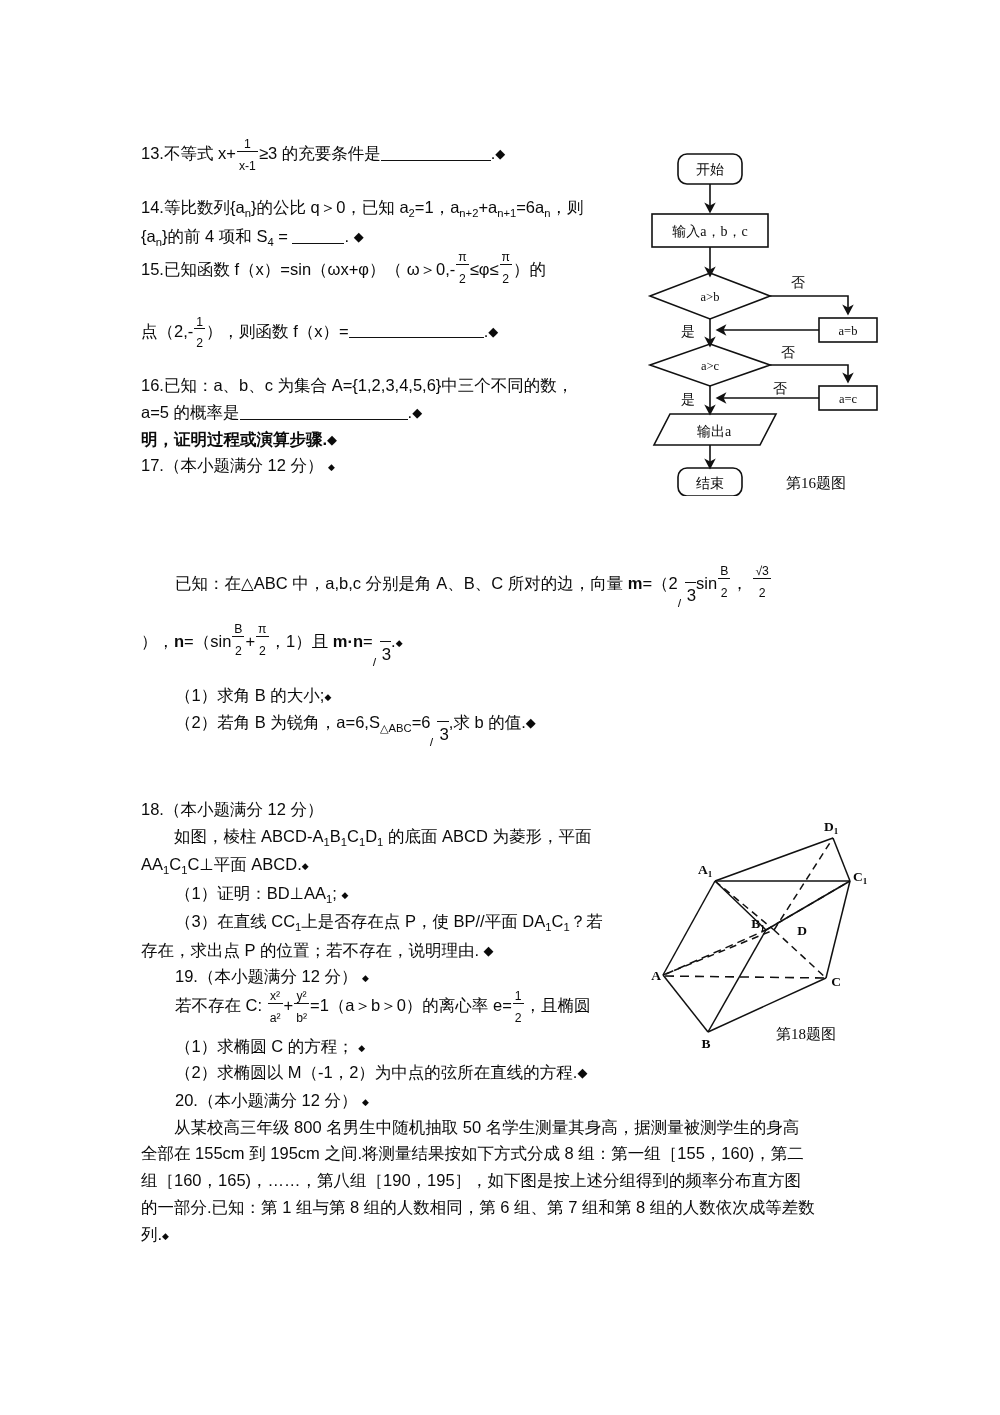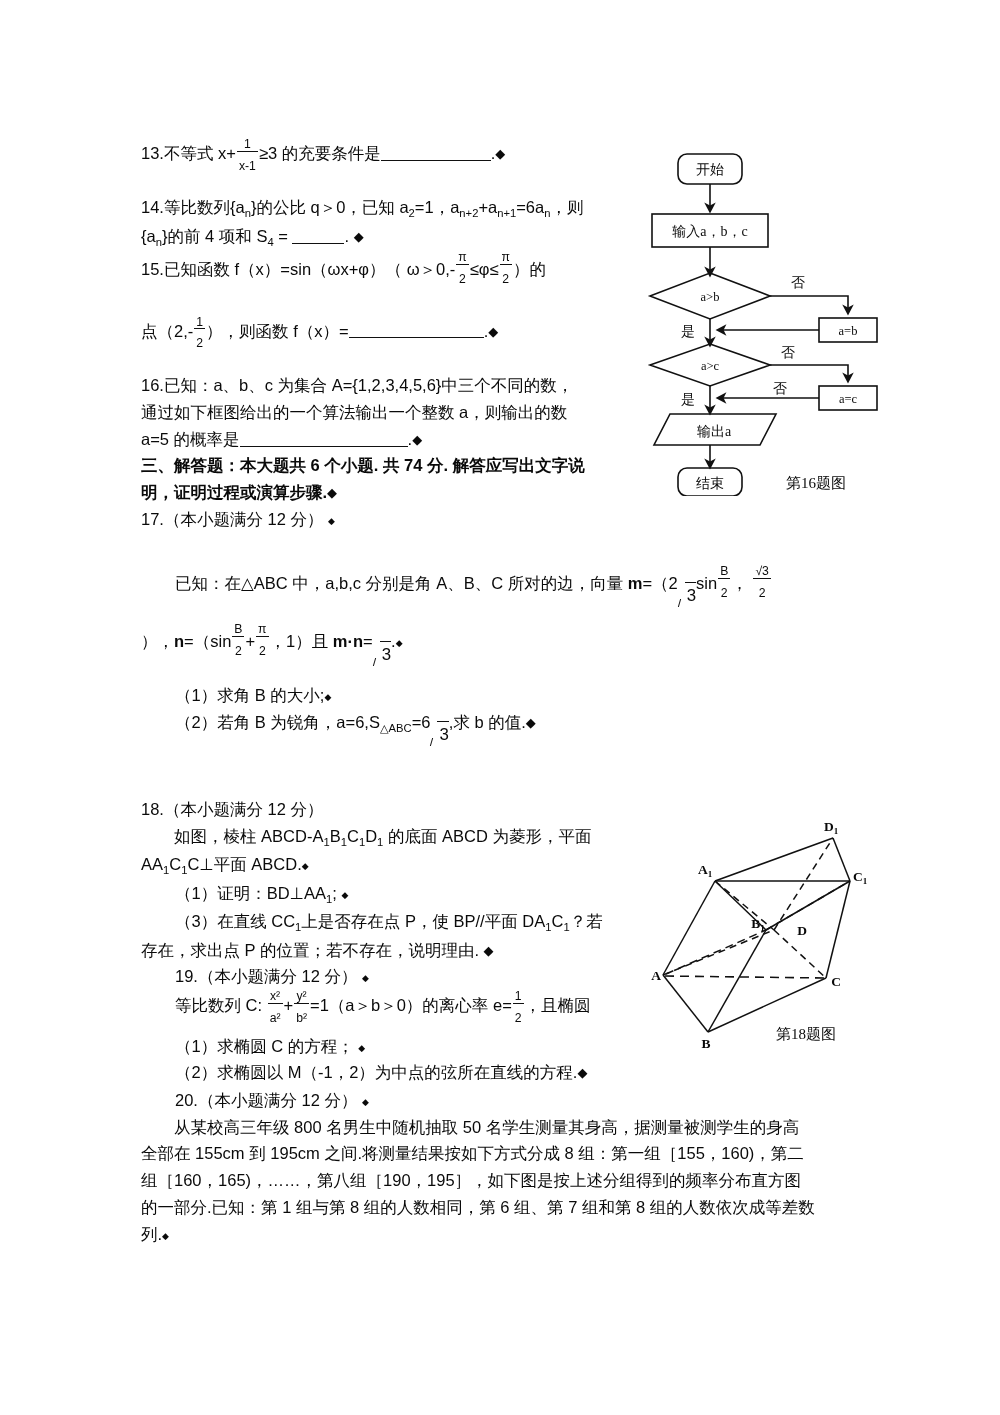--- a/index.html
+++ b/index.html
@@ -154,26 +154,24 @@
     <div class="ln">
       <span>点（2,-</span><span class="frac lower">
         <span class="num">1</span>
         <span class="den">2</span>
       </span><span>），则函数 f（x）=</span><span class="blank" style="width:135px"></span><span>.</span><span class="dia">◆</span>
     </div>
 
     <div class="gap-m"></div>
 
     <div class="ln">16.已知：a、b、c 为集合 A={1,2,3,4,5,6}中三个不同的数，</div>
-    <div class="ln">通过如下框图给出的一个算法输出一个整数 a，则输出的数</div>
     <div class="ln">
       <span>a=5 的概率是</span><span class="blank" style="width:168px"></span><span>.</span><span class="dia">◆</span>
     </div>
 
-    <div class="ln bold">三、解答题：本大题共 6 个小题. 共 74 分. 解答应写出文字说</div>
     <div class="ln bold">
       <span>明，证明过程或演算步骤.</span><span class="dia">◆</span>
     </div>
 
     <div class="ln">
       <span>17.（本小题满分 12 分）</span>
       <span class="sdia">◆</span>
     </div>
   </div>
 
@@ -230,21 +228,21 @@
     <div class="ln">
       <span>存在，求出点 P 的位置；若不存在，说明理由.</span>
       <span class="dia">◆</span>
     </div>
 
     <div class="ln indent1">
       <span>19.（本小题满分 12 分）</span>
       <span class="sdia">◆</span>
     </div>
     <div class="ln indent1" style="line-height:1.9">
-      <span>等比数列 C: </span><span class="frac lower">
+      <span>若不存在 C: </span><span class="frac lower">
         <span class="num">x²</span>
         <span class="den">a²</span>
       </span><span>+</span><span class="frac lower">
         <span class="num">y²</span>
         <span class="den">b²</span>
       </span><span>=1（a＞b＞0）的离心率 e=</span><span class="frac lower">
         <span class="num">1</span>
         <span class="den">2</span>
       </span><span>，且椭圆</span>
     </div>

